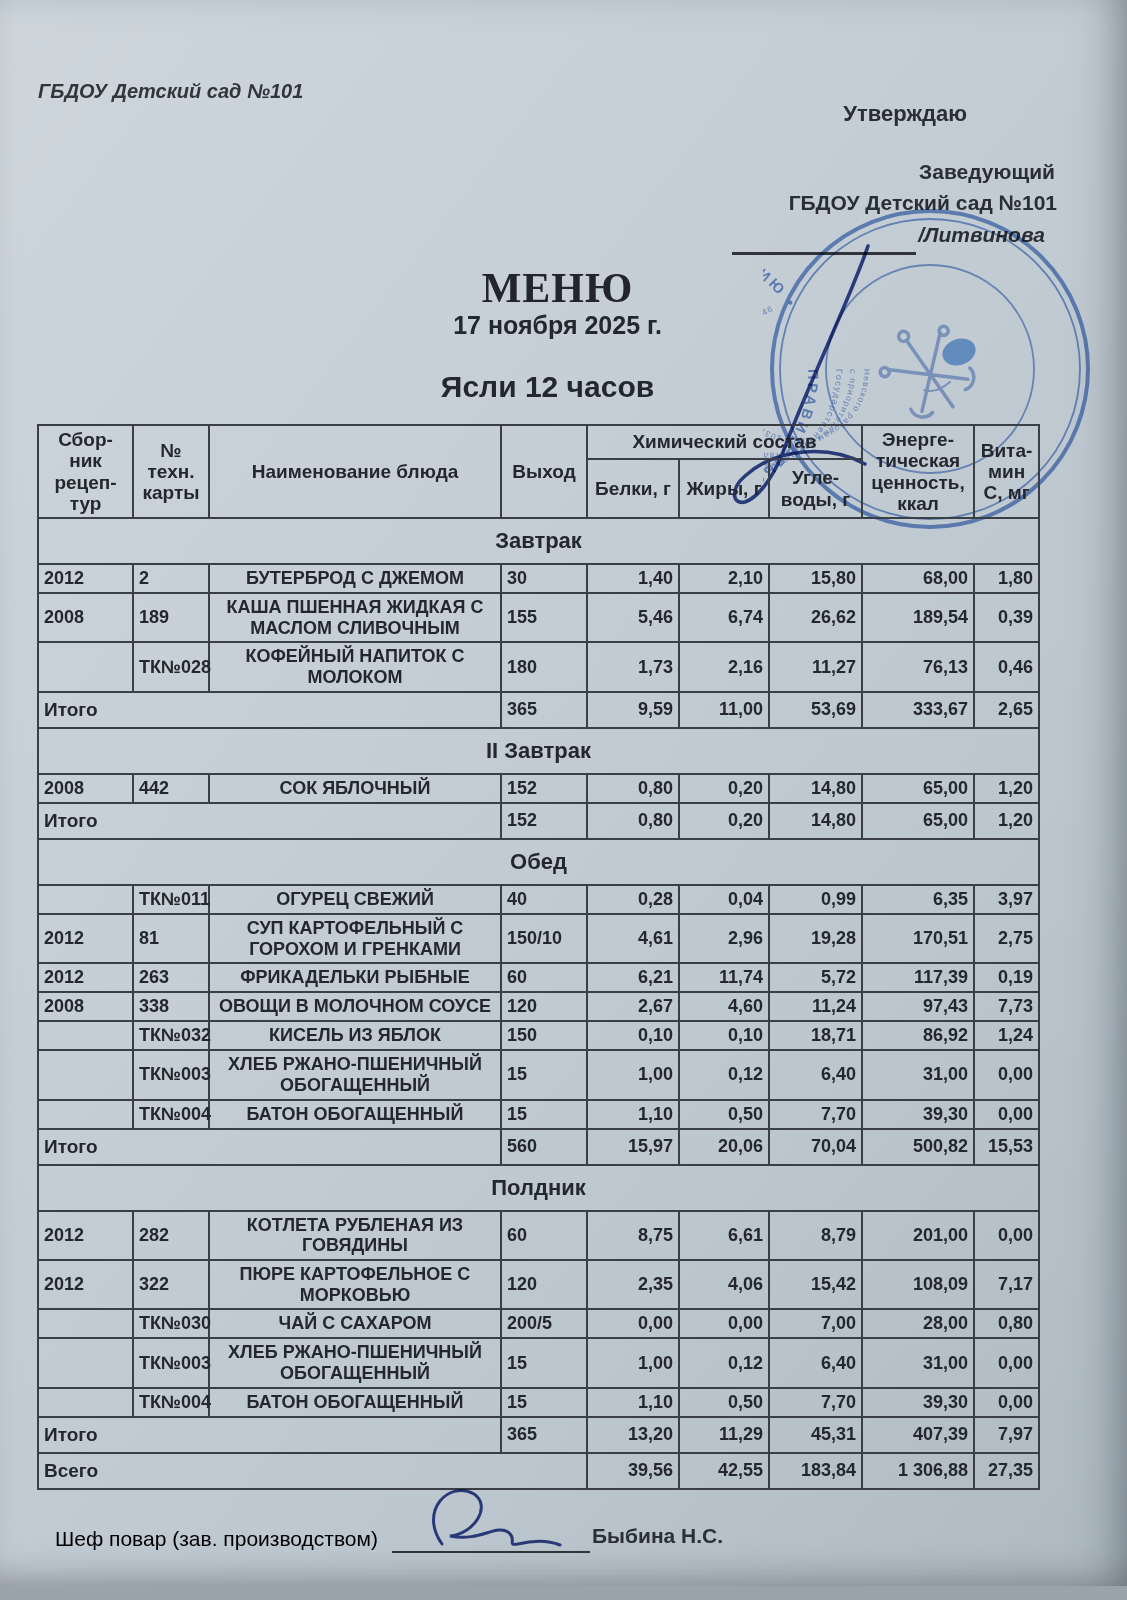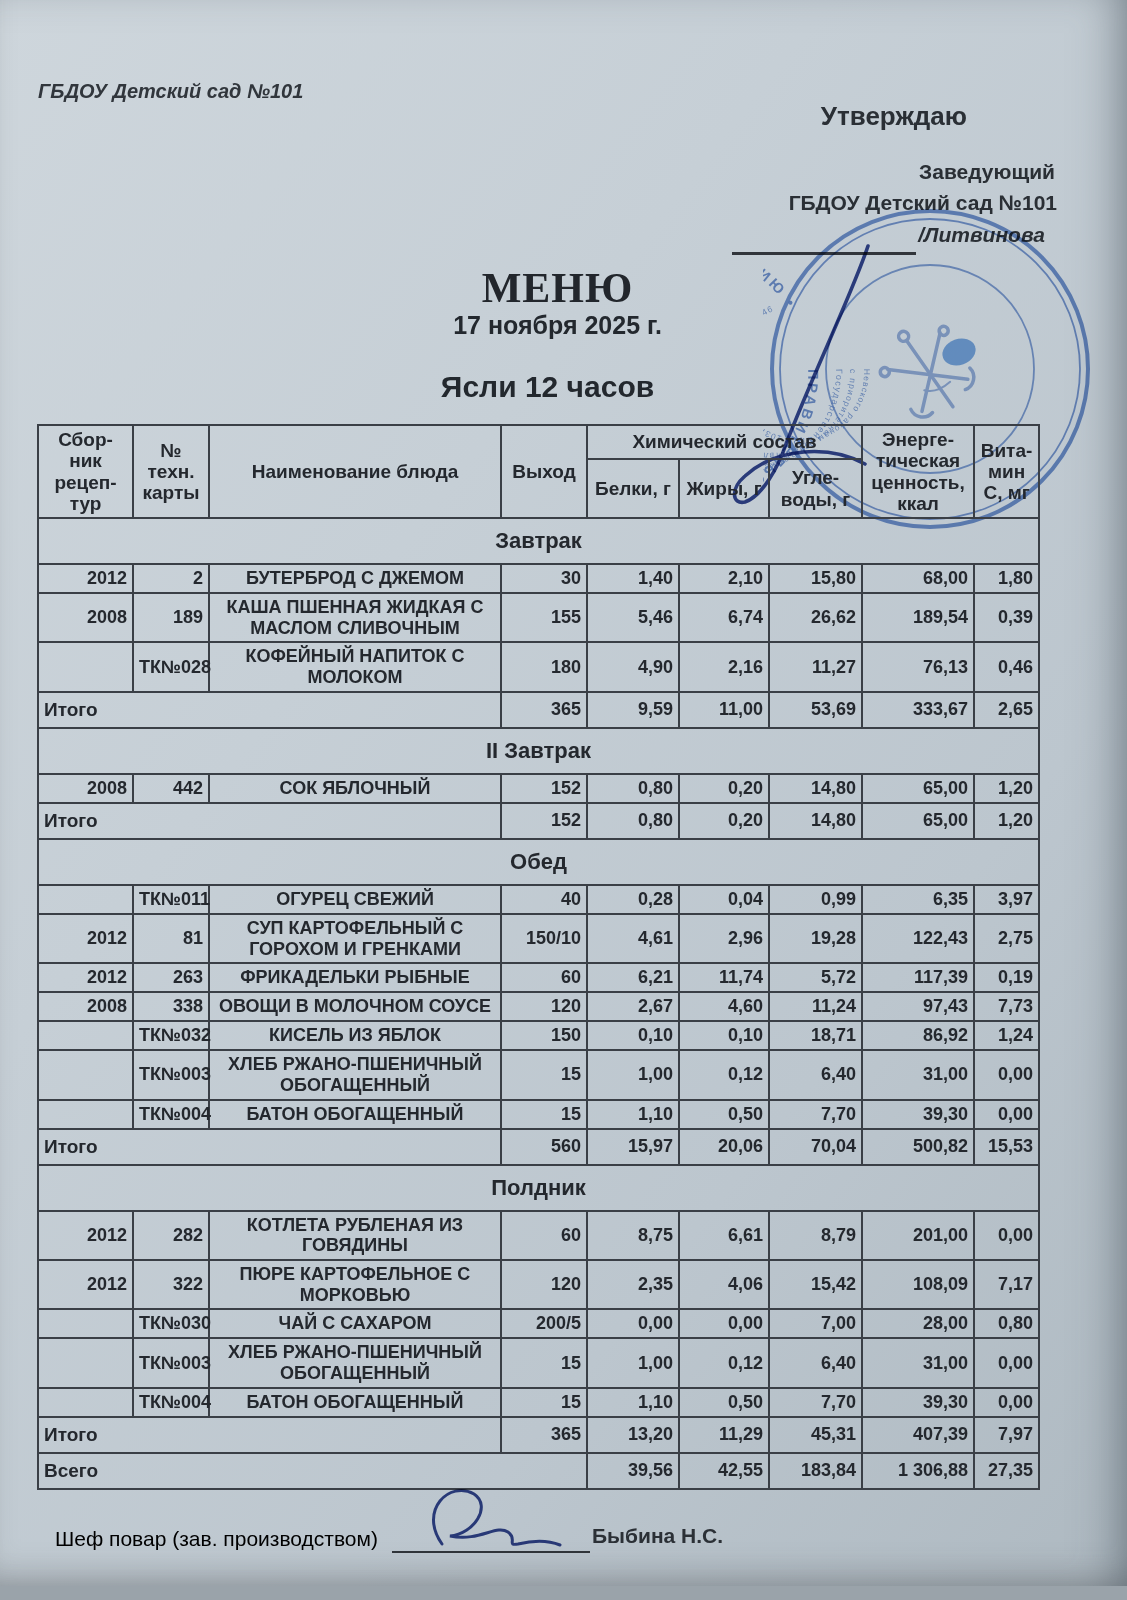--- a/index.html
+++ b/index.html
@@ -16,21 +16,21 @@
   }
   .bottom-strip{
     position:absolute;left:0;right:0;bottom:0;height:16px;
     background:linear-gradient(90deg,#44false 0,#3a332b 0,#241f19 30%,#1b1712 70%,#352d24 100%);
   }
   .org-header{
     position:absolute;left:38px;top:80px;
     font-style:italic;font-size:20px;font-weight:bold;color:#31363c;
   }
   .approve{position:absolute;font-weight:bold;color:#2a2f35;}
-  .approve-label{right:160px;top:101px;font-size:26px;}
+  .approve-label{right:160px;top:101px;font-size:22px;}
   .approve-pos{right:72px;top:160px;font-size:21px;}
   .approve-org{right:70px;top:191px;font-size:21px;}
   .approve-name{right:82px;top:223px;font-size:21px;font-style:italic;}
   .approve-line{
     position:absolute;left:732px;top:252px;width:184px;height:0;
     border-top:3px solid #31353b;
   }
   .title{
     position:absolute;left:0;width:1127px;text-align:center;top:264px;
     font-family:"Liberation Serif",serif;font-weight:bold;font-size:42px;letter-spacing:1px;color:#22262c;
@@ -45,21 +45,21 @@
     font-weight:bold;font-size:30px;color:#23282e;
   }
   table.menu{
     border-collapse:collapse;position:absolute;left:37px;top:424px;width:1001px;
     table-layout:fixed;font-weight:bold;color:#24282e;
   }
   table.menu td,table.menu th{
     border:2px solid #3a3f46;vertical-align:middle;padding:3px 5px;
   }
   th{font-size:19px;line-height:1.12;white-space:pre-line;text-align:center;font-weight:bold;}
-  .c-book,.c-card,.c-out{text-align:right;font-size:18px;}
+  .c-book,.c-card,.c-out{text-align:left;font-size:18px;}
   .c-name{text-align:center;font-size:18px;line-height:1.15;padding-left:6px;}
   .c-num{text-align:right;font-size:18px;padding-right:9px;}
   .section-title{text-align:center;font-size:22px;height:38px;}
   .total-label{text-align:left;font-size:19px;padding-left:6px;}
   .total-row td{height:28px;}
   .footer-label{position:absolute;left:55px;top:1527px;font-size:21px;color:#000000;}
   .footer-name{position:absolute;left:592px;top:1524px;font-size:21px;color:#2b3036;font-weight:bold;}
   .footer-line{position:absolute;left:392px;top:1551px;width:198px;border-top:2.5px solid #2f3439;}
   .stamp-wrap{position:absolute;left:763px;top:202px;width:334px;height:334px;mix-blend-mode:multiply;opacity:.82;}
   .sig-big{position:absolute;left:700px;top:228px;width:260px;height:300px;mix-blend-mode:multiply;}
@@ -190,21 +190,21 @@
         <td class="c-num">6,74</td>
         <td class="c-num">26,62</td>
         <td class="c-num">189,54</td>
         <td class="c-num">0,39</td>
       </tr>
       <tr>
         <td class="c-book"></td>
         <td class="c-card">ТК№028</td>
         <td class="c-name">КОФЕЙНЫЙ НАПИТОК С МОЛОКОМ</td>
         <td class="c-out">180</td>
-        <td class="c-num">4,90</td>
+        <td class="c-num">1,73</td>
         <td class="c-num">2,16</td>
         <td class="c-num">11,27</td>
         <td class="c-num">76,13</td>
         <td class="c-num">0,46</td>
       </tr>
       <tr class="total-row">
         <td class="total-label" colspan="3">Итого</td>
         <td class="c-out">365</td>
         <td class="c-num">9,59</td>
         <td class="c-num">11,00</td>
@@ -250,21 +250,21 @@
         <td class="c-num">3,97</td>
       </tr>
       <tr>
         <td class="c-book">2012</td>
         <td class="c-card">81</td>
         <td class="c-name">СУП КАРТОФЕЛЬНЫЙ С ГОРОХОМ И ГРЕНКАМИ</td>
         <td class="c-out">150/10</td>
         <td class="c-num">4,61</td>
         <td class="c-num">2,96</td>
         <td class="c-num">19,28</td>
-        <td class="c-num">122,43</td>
+        <td class="c-num">170,51</td>
         <td class="c-num">2,75</td>
       </tr>
       <tr>
         <td class="c-book">2012</td>
         <td class="c-card">263</td>
         <td class="c-name">ФРИКАДЕЛЬКИ РЫБНЫЕ</td>
         <td class="c-out">60</td>
         <td class="c-num">6,21</td>
         <td class="c-num">11,74</td>
         <td class="c-num">5,72</td>

